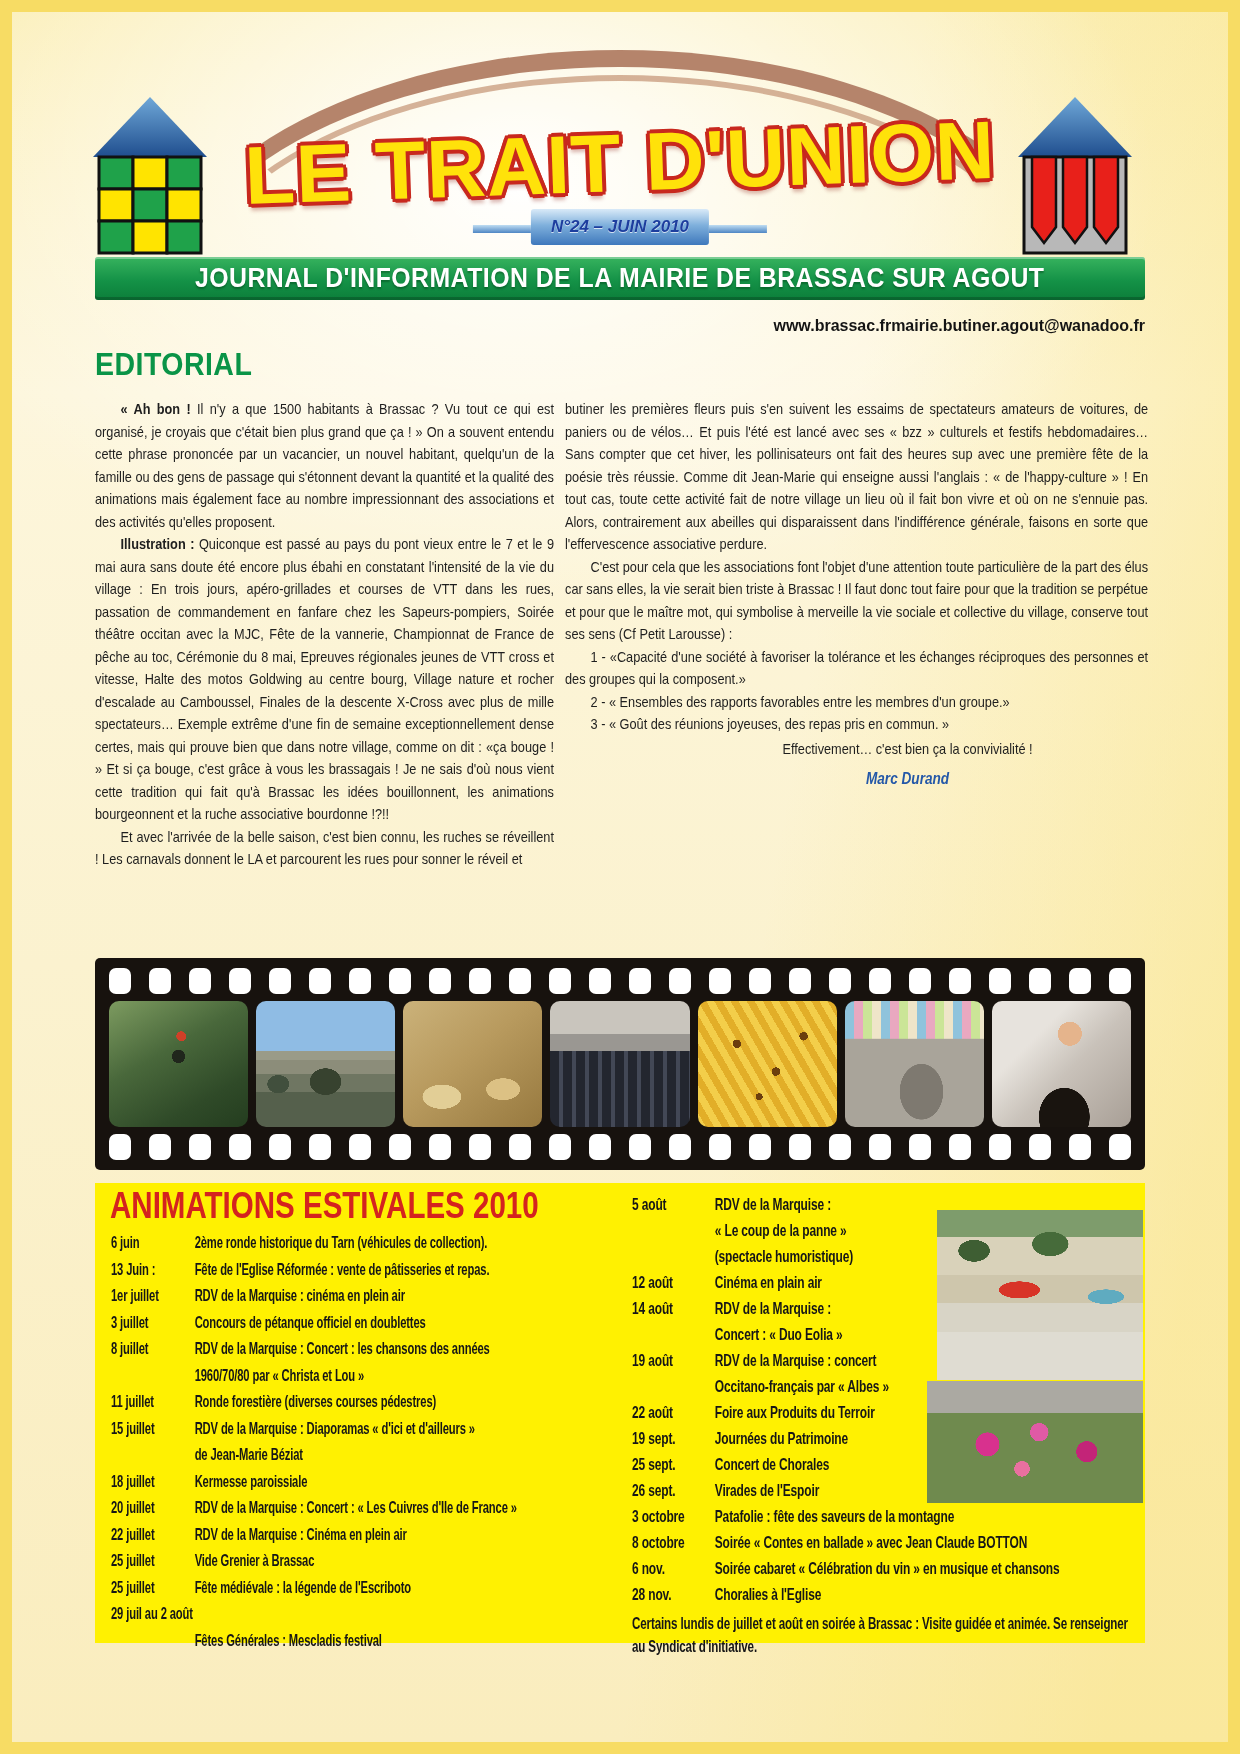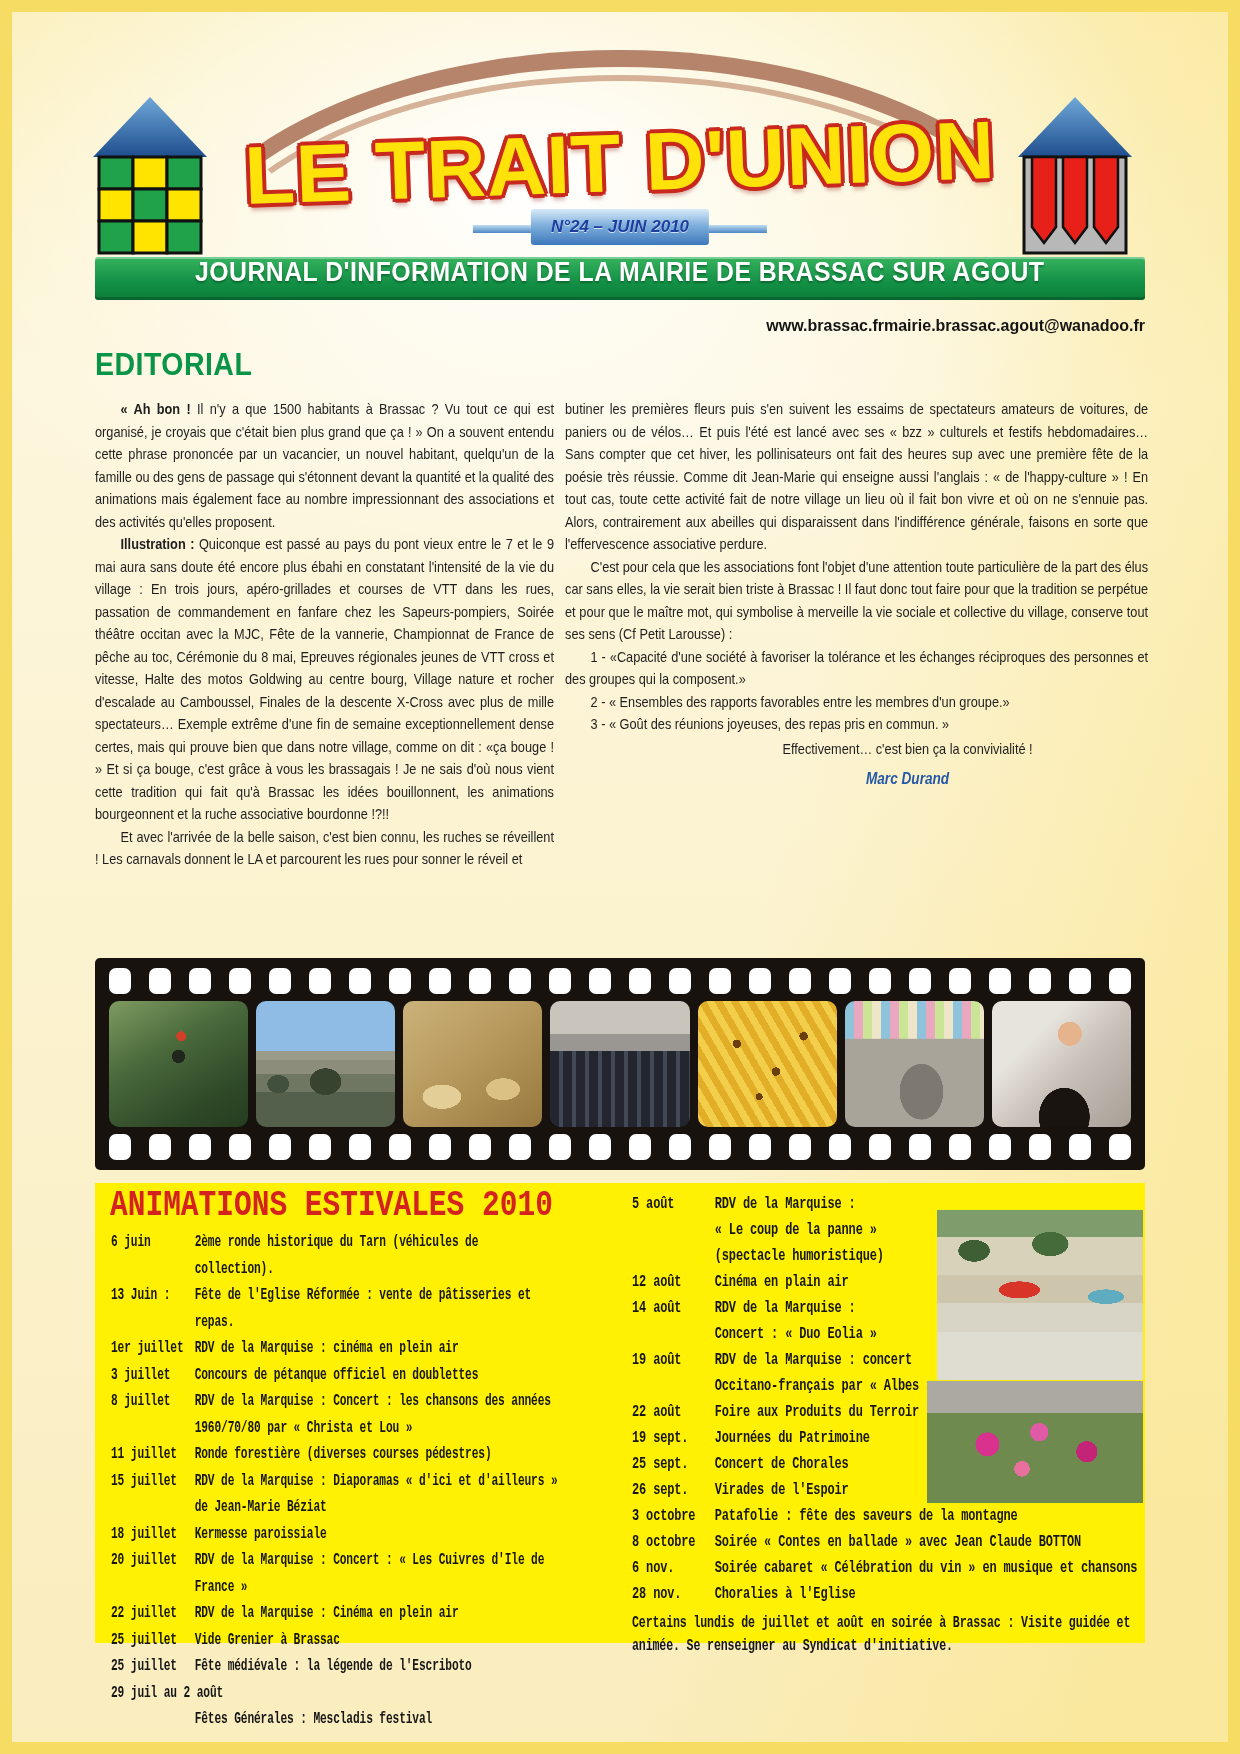--- a/index.html
+++ b/index.html
@@ -26,21 +26,21 @@
   .issue-badge { position:absolute; left:50%; top:209px; transform:translateX(-50%); z-index:5;
     background:linear-gradient(180deg,#D9EAF8 0%,#7FB0DC 45%,#3E78BC 100%);
     border-radius:3px; padding:8px 20px; font-size:17px; font-weight:bold; font-style:italic;
     color:#1D3E9E; text-shadow:0 1px 0 rgba(255,255,255,.7); white-space:nowrap; }
   .issue-badge::before, .issue-badge::after { content:""; position:absolute; top:45%; width:58px; height:8px;
     background:linear-gradient(180deg,#BFDDF2,#4E86C4); }
   .issue-badge::before { left:-58px; } .issue-badge::after { right:-58px; }
   .green-banner { position:absolute; left:95px; top:257px; width:1050px; height:43px; z-index:4;
     background:linear-gradient(180deg,#37B35E 0%,#149247 55%,#0C7E3A 100%); border-radius:3px;
     box-shadow:inset 0 2px 0 rgba(255,255,255,.35), inset 0 -3px 0 rgba(0,0,0,.20);
-    display:flex; align-items:flex-start; justify-content:center; }
+    display:flex; align-items:center; justify-content:center; }
   .green-banner span { color:#FFFFFF; font-size:27px; font-weight:bold; letter-spacing:.5px;
     transform:scaleX(.92); text-shadow:0 2px 2px rgba(0,60,20,.45); white-space:nowrap; }
   .links-row { position:absolute; left:95px; top:317px; width:1050px; display:flex;
     justify-content:flex-end; font-size:16px; font-weight:bold; color:#141414; z-index:4; }
 
   
   .editorial-heading { position:absolute; left:95px; top:347px; font-size:31px; font-weight:bold;
     color:#0A9447; letter-spacing:.5px; transform:scaleX(.92); transform-origin:0 0; }
   .ed-col { position:absolute; top:398px; transform:scaleX(.85); transform-origin:0 0;
     font-size:15px; line-height:22.5px; color:#1E1E1E; text-align:justify; }
@@ -80,21 +80,21 @@
   .photo-6 { background-color:#A9A49A;
     background-image:repeating-linear-gradient(90deg,#8FC3DC 0 9px,#E9A8C0 9px 18px,#CBE597 18px 27px,#EFE5C9 27px 36px),
     radial-gradient(ellipse 36px 46px at 55% 72%, #7E7970 0 60%, transparent 61%);
     background-size:100% 30%,100% 100%; background-repeat:no-repeat,no-repeat; background-position:top,center; }
   .photo-7 { background:radial-gradient(circle 17px at 56% 26%, #E5B48C 0 70%, transparent 71%),
     radial-gradient(ellipse 42px 48px at 52% 92%, #19140F 0 60%, transparent 61%),
     linear-gradient(135deg,#E7E3DD 0 30%,#C9C2BA 55%,#A89F96 100%); }
 
   
   .events-box { position:absolute; left:95px; top:1183px; width:1050px; height:460px;
-    background:#FFF101; z-index:4;font-family:Liberation Mono, monospace; }
+    background:#FFF101; z-index:4; }
   .events-title { position:absolute; left:15px; top:2px; font-size:36px; font-weight:bold;
     color:#D4231F; letter-spacing:0; transform:scaleX(.82); transform-origin:0 0; white-space:nowrap; }
   .ev-list { position:absolute; font-size:16.5px; font-weight:bold; letter-spacing:-.2px;
     color:#161616; transform-origin:0 0; z-index:1; }
   #ev-left-rows { left:16px; top:46px; width:660px; transform:scaleX(.68); line-height:26.5px; }
   #ev-right-rows { left:537px; top:8px; width:700px; transform:scaleX(.726); line-height:26px; }
   .ev-row { padding-left:123px; }
   #ev-right-rows .ev-row { padding-left:114px; }
   .ev-date { display:inline-block; width:123px; margin-left:-123px; white-space:nowrap; }
   #ev-right-rows .ev-date { width:114px; margin-left:-114px; }
@@ -163,21 +163,21 @@
   </div>
 
   <h1 class="masthead-title">LE TRAIT D'UNION</h1>
   <div class="issue-badge">N°24 – JUIN 2010</div>
   <div class="green-banner">
     <span>JOURNAL D'INFORMATION DE LA MAIRIE DE BRASSAC SUR AGOUT</span>
   </div>
 
   <div class="links-row">
     <span>www.brassac.fr</span>
-    <span>mairie.brassac.agout@wanadoo.fr</span>
+    <span>mairie.butiner.agout@wanadoo.fr</span>
   </div>
 
   <h2 class="editorial-heading">EDITORIAL</h2>
   <div class="ed-col left">
     <div id="ed-left-paras">
         <p class="ed-p"><b>« Ah bon ! </b>Il n'y a que 1500 habitants à Brassac ? Vu tout ce qui est organisé, je croyais que c'était bien plus grand que ça ! » On a souvent entendu cette phrase prononcée par un vacancier, un nouvel habitant, quelqu'un de la famille ou des gens de passage qui s'étonnent devant la quantité et la qualité des animations mais également face au nombre impressionnant des associations et des activités qu'elles proposent.</p>
         <p class="ed-p"><b>Illustration : </b>Quiconque est passé au pays du pont vieux entre le 7 et le 9 mai aura sans doute été encore plus ébahi en constatant l'intensité de la vie du village : En trois jours, apéro-grillades et courses de VTT dans les rues, passation de commandement en fanfare chez les Sapeurs-pompiers, Soirée théâtre occitan avec la MJC, Fête de la vannerie, Championnat de France de pêche au toc, Cérémonie du 8 mai, Epreuves régionales jeunes de VTT cross et vitesse, Halte des motos Goldwing au centre bourg, Village nature et rocher d'escalade au Camboussel, Finales de la descente X-Cross avec plus de mille spectateurs… Exemple extrême d'une fin de semaine exceptionnellement dense certes, mais qui prouve bien que dans notre village, comme on dit : «ça bouge ! » Et si ça bouge, c'est grâce à vous les brassagais ! Je ne sais d'où nous vient cette tradition qui fait qu'à Brassac les idées bouillonnent, les animations bourgeonnent et la ruche associative bourdonne !?!!</p>
         <p class="ed-p">Et avec l'arrivée de la belle saison, c'est bien connu, les ruches se réveillent ! Les carnavals donnent le LA et parcourent les rues pour sonner le réveil et</p>
       </div>
   </div>

